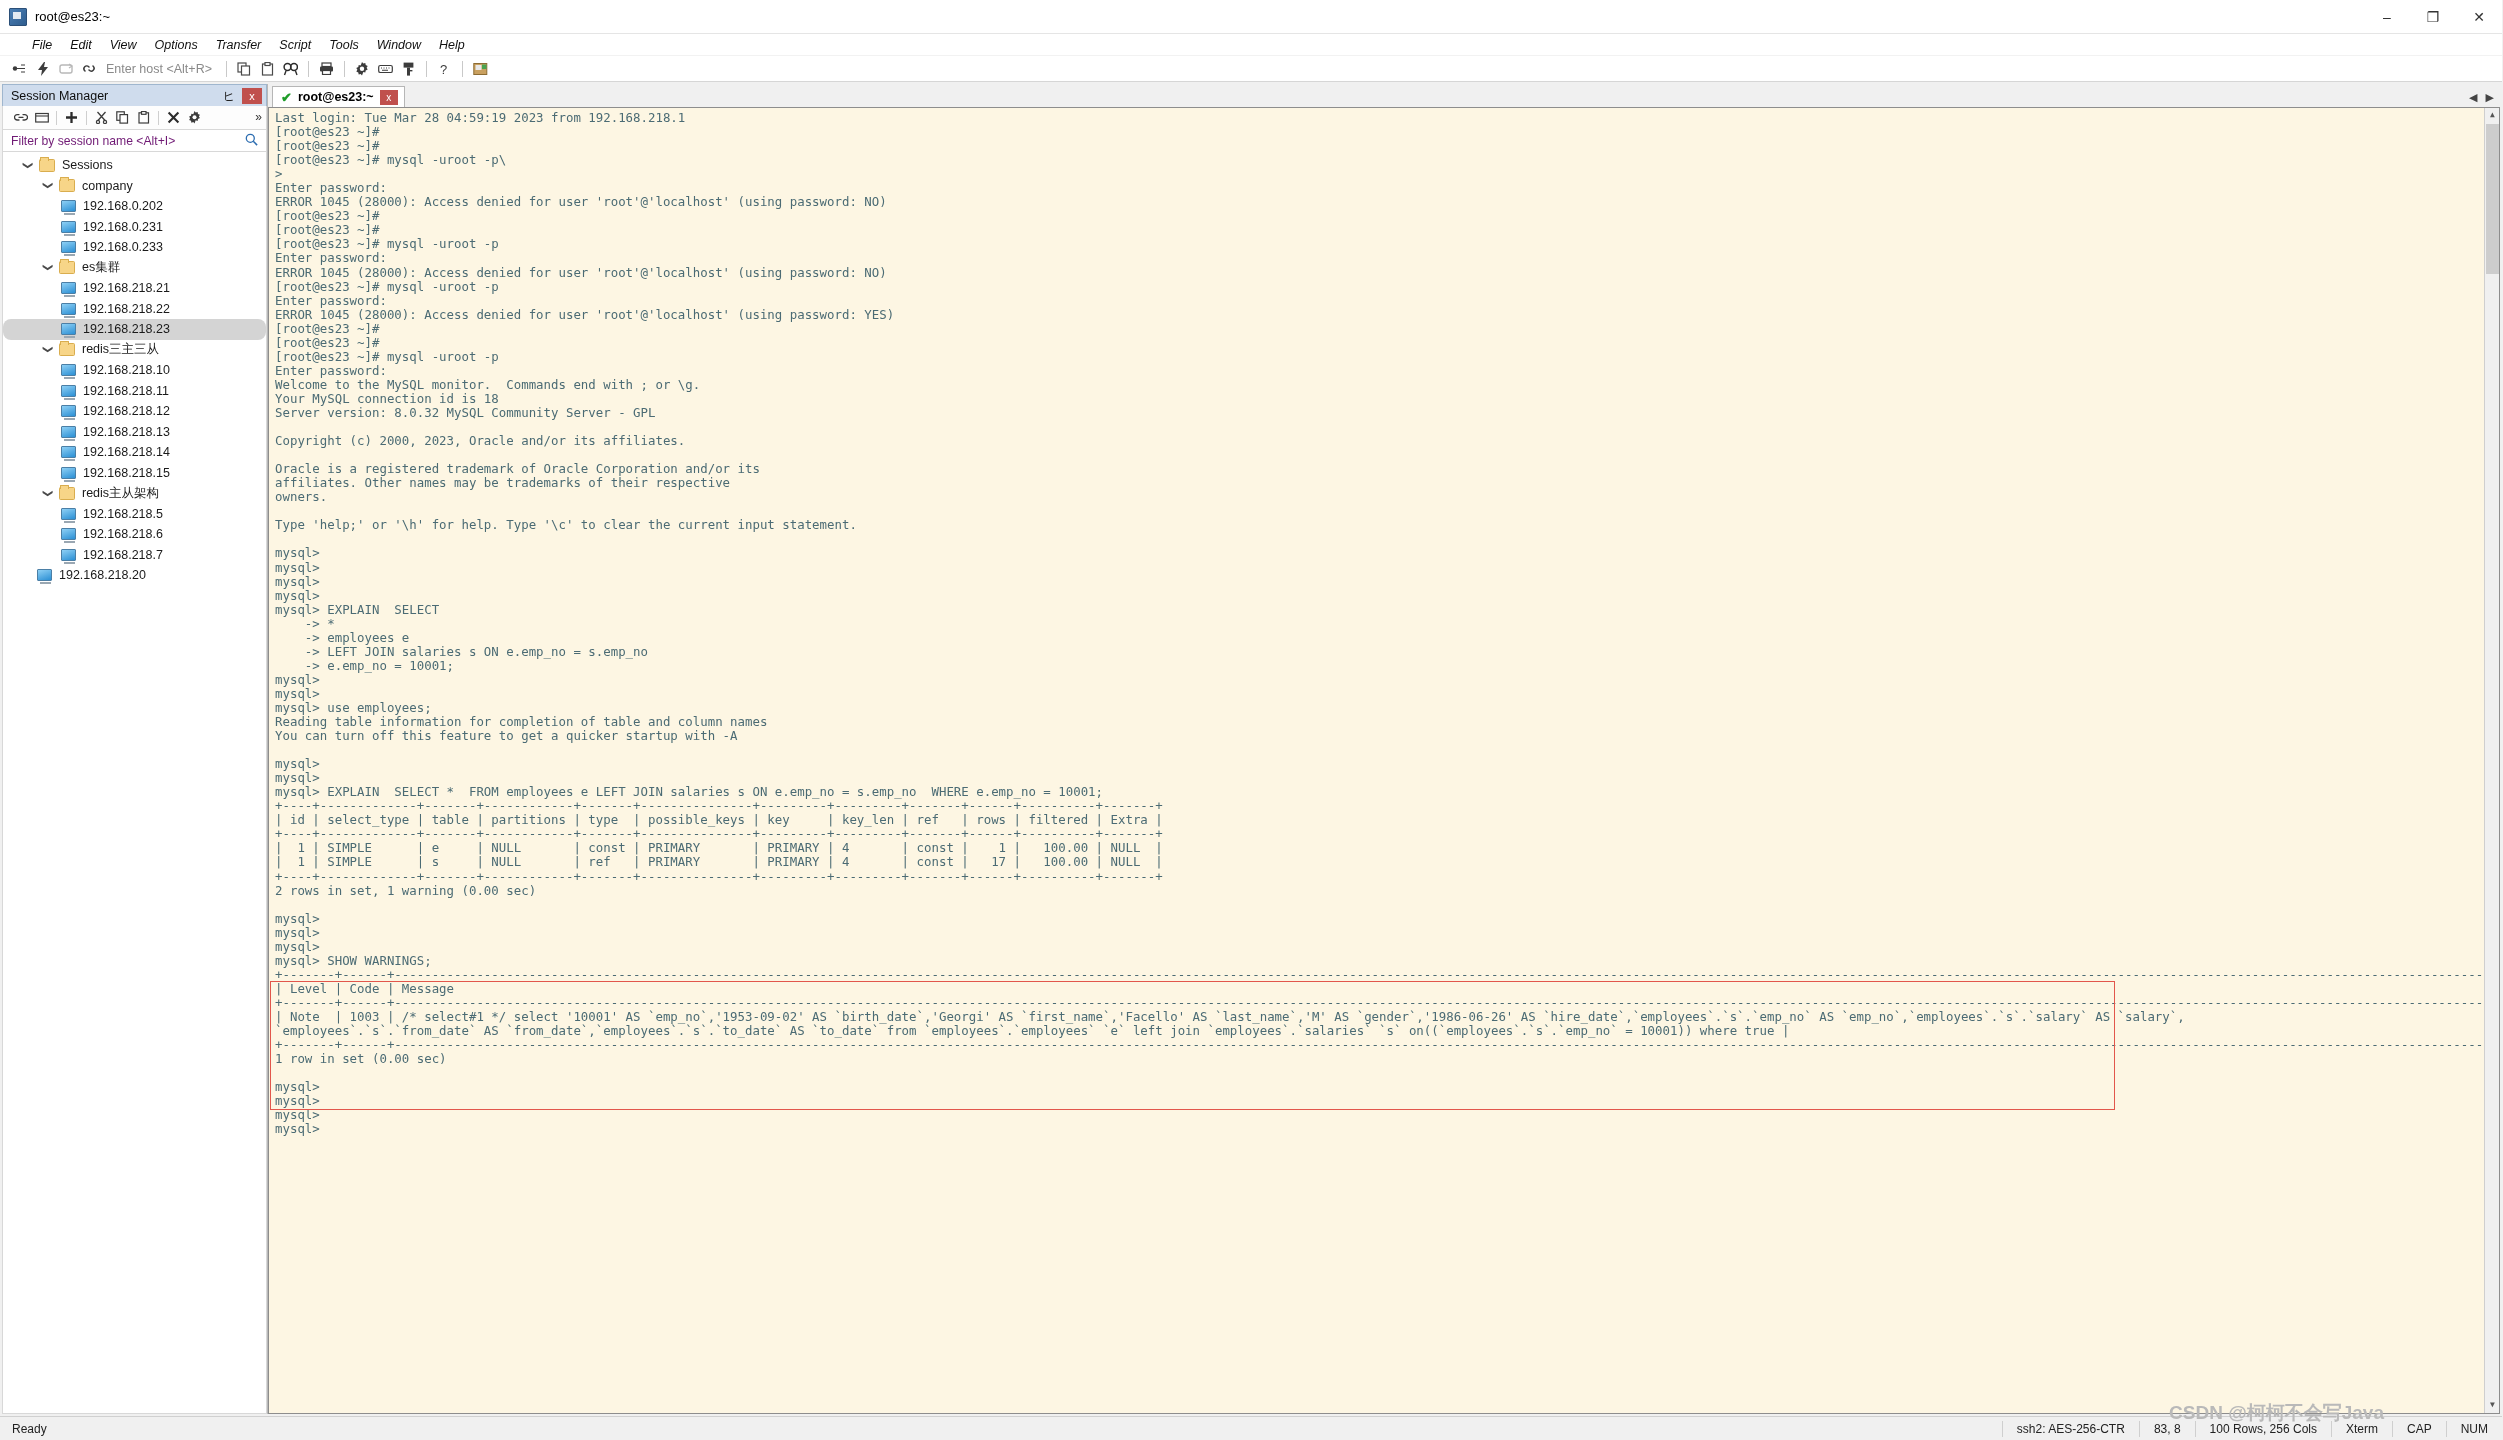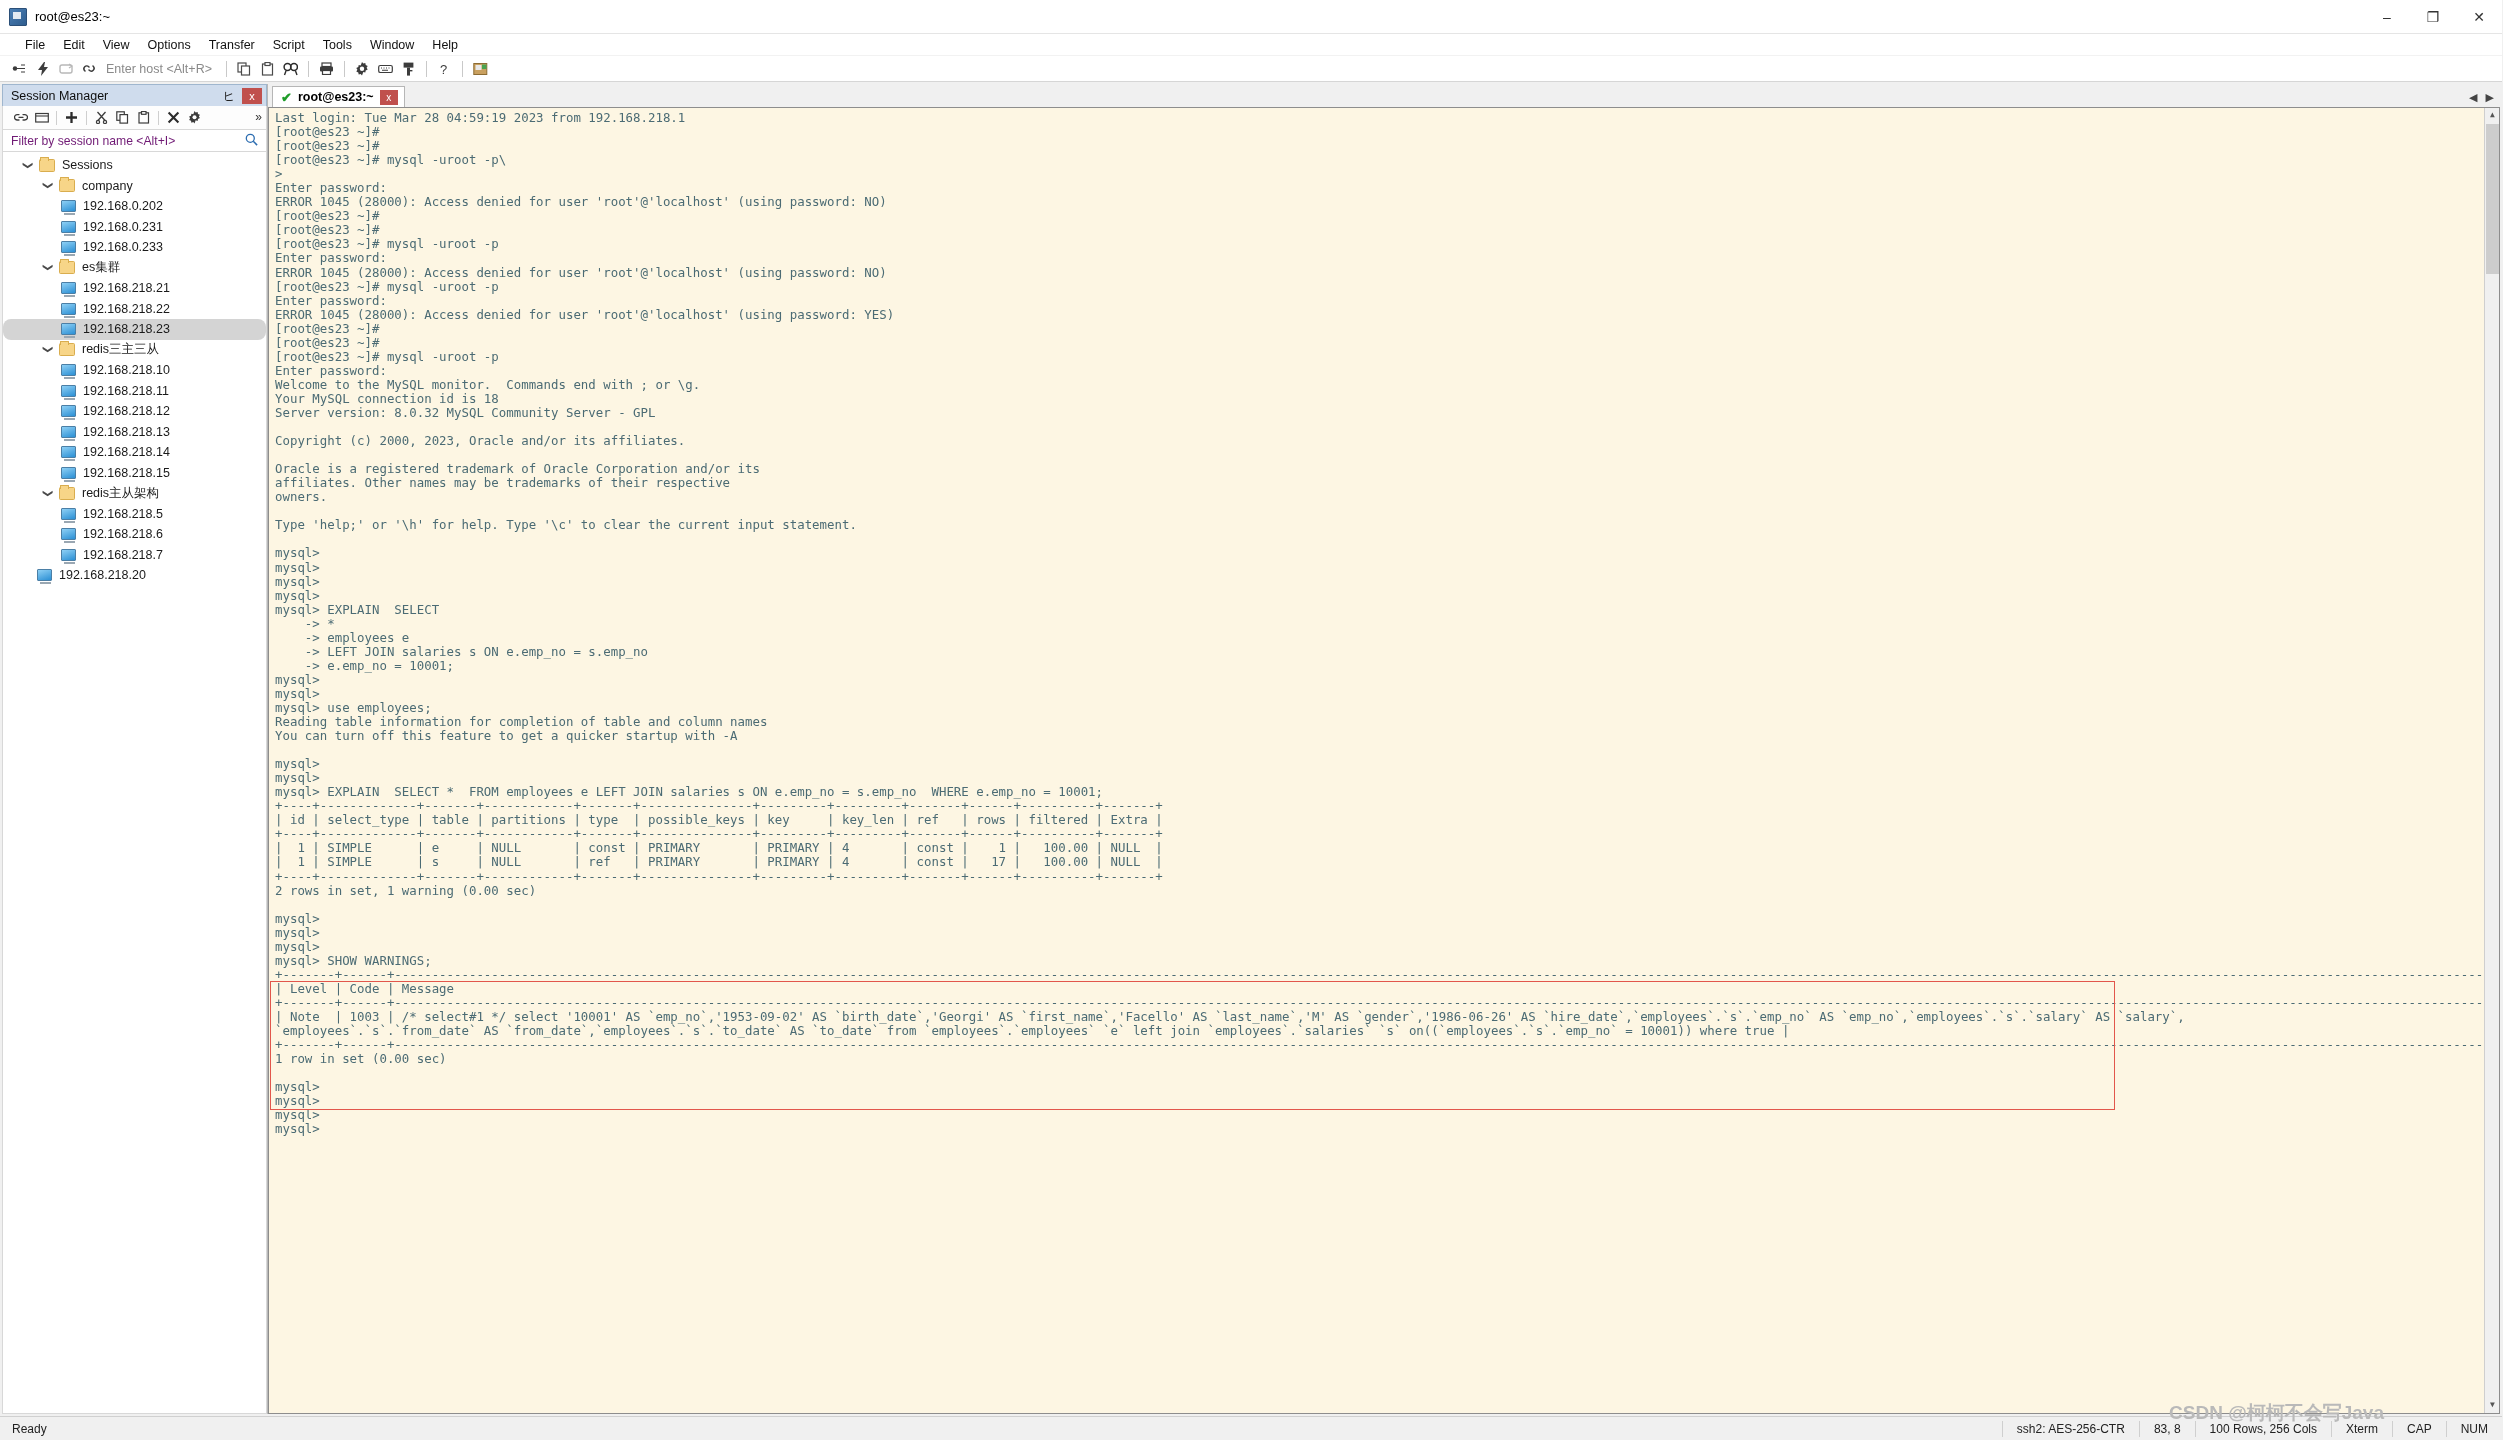--- a/index.html
+++ b/index.html
@@ -30,21 +30,21 @@
   .titlebar .title{ font-size:13px; color:#000; }
   .winbtns{ position:absolute; right:0; top:0; height:34px; display:flex; }
   .winbtn{
     width:46px;height:34px; display:flex;align-items:center;justify-content:center;
     font-size:14px; color:#333; background:transparent;
   }
 
   
   .menubar{
     height:22px; display:flex; align-items:center; background:#ffffff;
-    padding-left:16px; flex:0 0 22px; border-bottom:1px solid #f2f2f2;
+    padding-left:23px; flex:0 0 22px; border-bottom:1px solid #f2f2f2;font-style:italic;
   }
   .menuitem{ font-size:12.5px; padding:2px 9px; color:#111; white-space:nowrap; }
 
   
   .toolbar{
     height:26px; display:flex; align-items:center; background:#ffffff;
     border-bottom:1px solid #d6d6d6; padding-left:8px; flex:0 0 26px;
   }
   .tb-ico{
     width:23px;height:22px; display:flex;align-items:center;justify-content:center;

